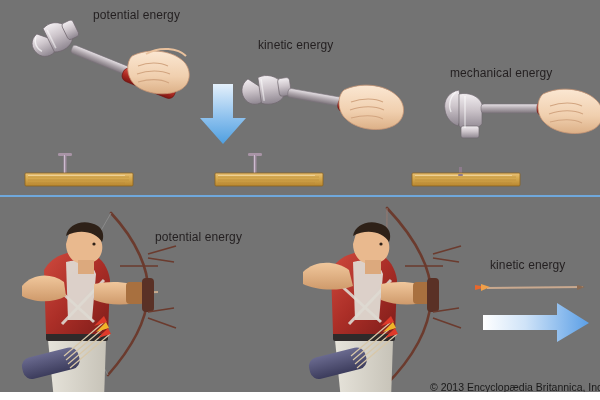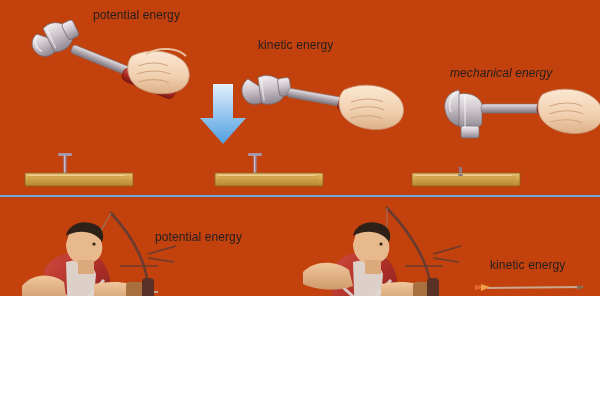--- a/index.html
+++ b/index.html
@@ -3,22 +3,22 @@
 <meta charset="utf-8">
 <style>
   html, body {
     margin: 0;
     padding: 0;
     background: #ffffff;
   }
   #stage {
     position: relative;
     width: 600px;
-    height: 296px;
-    background: #c2410c;
+    height: 392px;
+    background: #737373;
     overflow: hidden;
     font-family: "Liberation Sans", sans-serif;
   }
   .label {
     position: absolute;
     font-family: "Liberation Sans", sans-serif;
     font-size: 12px;
     color: #231f20;
     white-space: nowrap;
     letter-spacing: 0.1px;
@@ -162,21 +162,21 @@
         <rect x="39" y="5" width="1" height="19" fill="#cdbcd0"></rect>
       </g>
       <g>
         <rect x="0" y="23" width="108" height="13" rx="1" fill="url(#woodG)" stroke="#8a6220" stroke-width="0.8"></rect>
         <path d="M3 27 H104 M3 30 H104 M3 33 H100" stroke="#b98b36" stroke-width="0.7" opacity="0.8"></path>
         <path d="M3 25.5 H100" stroke="#f2dca8" stroke-width="0.8" opacity="0.9"></path>
       </g>
     </svg>
   </div>
 
-  <div class="label" style="left:450px; top:66px;font-style:italic;">mechanical energy</div>
+  <div class="label" style="left:450px; top:66px;">mechanical energy</div>
 
   <div class="panel" style="left:425px; top:88px;">
     <svg width="180" height="80" viewBox="0 0 180 80">
       <g>
         <path d="M34 2 C24 4 18 12 20 22 C21 30 27 36 33 38 L38 26 Z" fill="url(#headG)" stroke="#6f676e" stroke-width="0.7"></path>
         <path d="M31 4 C25 9 23 17 26 24" fill="none" stroke="#fff" stroke-width="1.4" opacity="0.6"></path>
         <path d="M34 6 C44 4 54 8 57 16 L57 36 C52 42 40 44 34 38 Z" fill="url(#headG)" stroke="#6f676e" stroke-width="0.7"></path>
         <rect x="36" y="38" width="18" height="12" rx="2" fill="url(#headG)" stroke="#6f676e" stroke-width="0.7"></rect>
         <path d="M40 8 L40 40" stroke="#fff" stroke-width="1.6" opacity="0.5"></path>
       </g>

